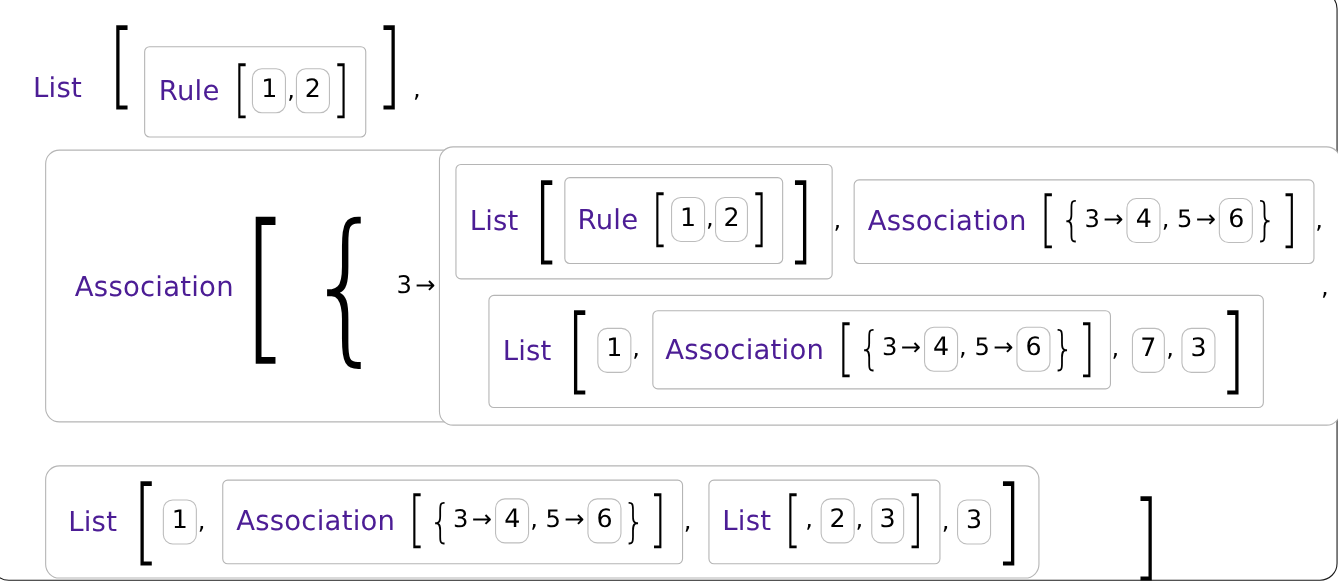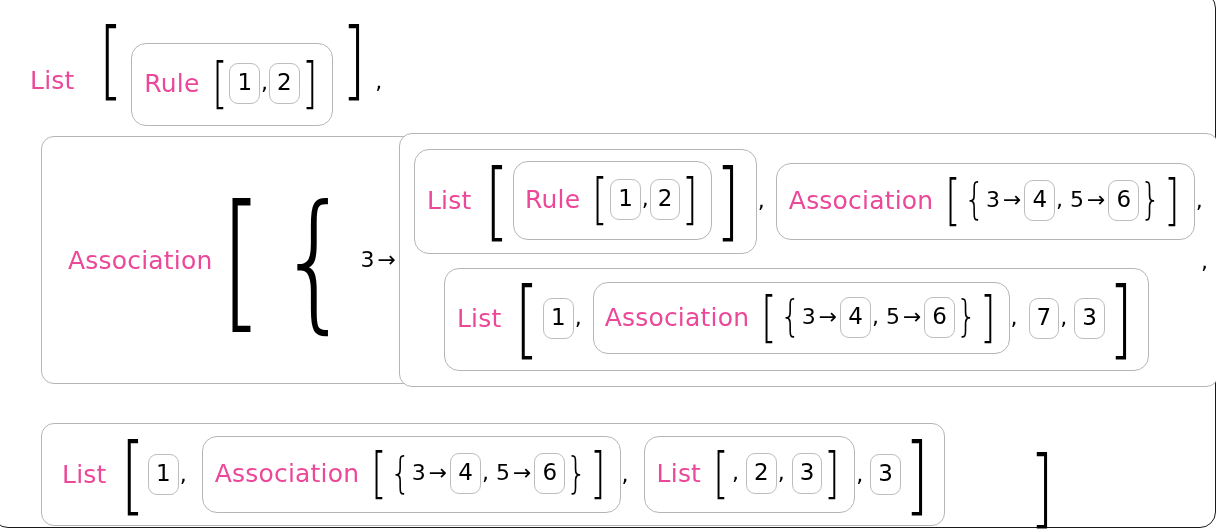--- a/index.html
+++ b/index.html
@@ -34,33 +34,33 @@
     width: 1216px;
     height: 528px;
     box-sizing: border-box;
   }
 
   
   .expr {
     display: inline-flex;
     align-items: center;
     border: 1.2px solid #b5b5b5;
-    border-radius: 15px;
+    border-radius: 5px;
     background: #ffffff;
     box-sizing: border-box;
     vertical-align: middle;
   }
 
   
   .head {
     font-size: 25px;
     line-height: 1;
     letter-spacing: 0.2px;
     white-space: nowrap;
-    color: #ec4899;
+    color: #4c1d95;
   }
 
   
   .brk {
     font-size: 40px;
     line-height: 0.9;
     font-weight: 300;
     color: #000;
     transform: scaleX(0.72);
     display: inline-block;

